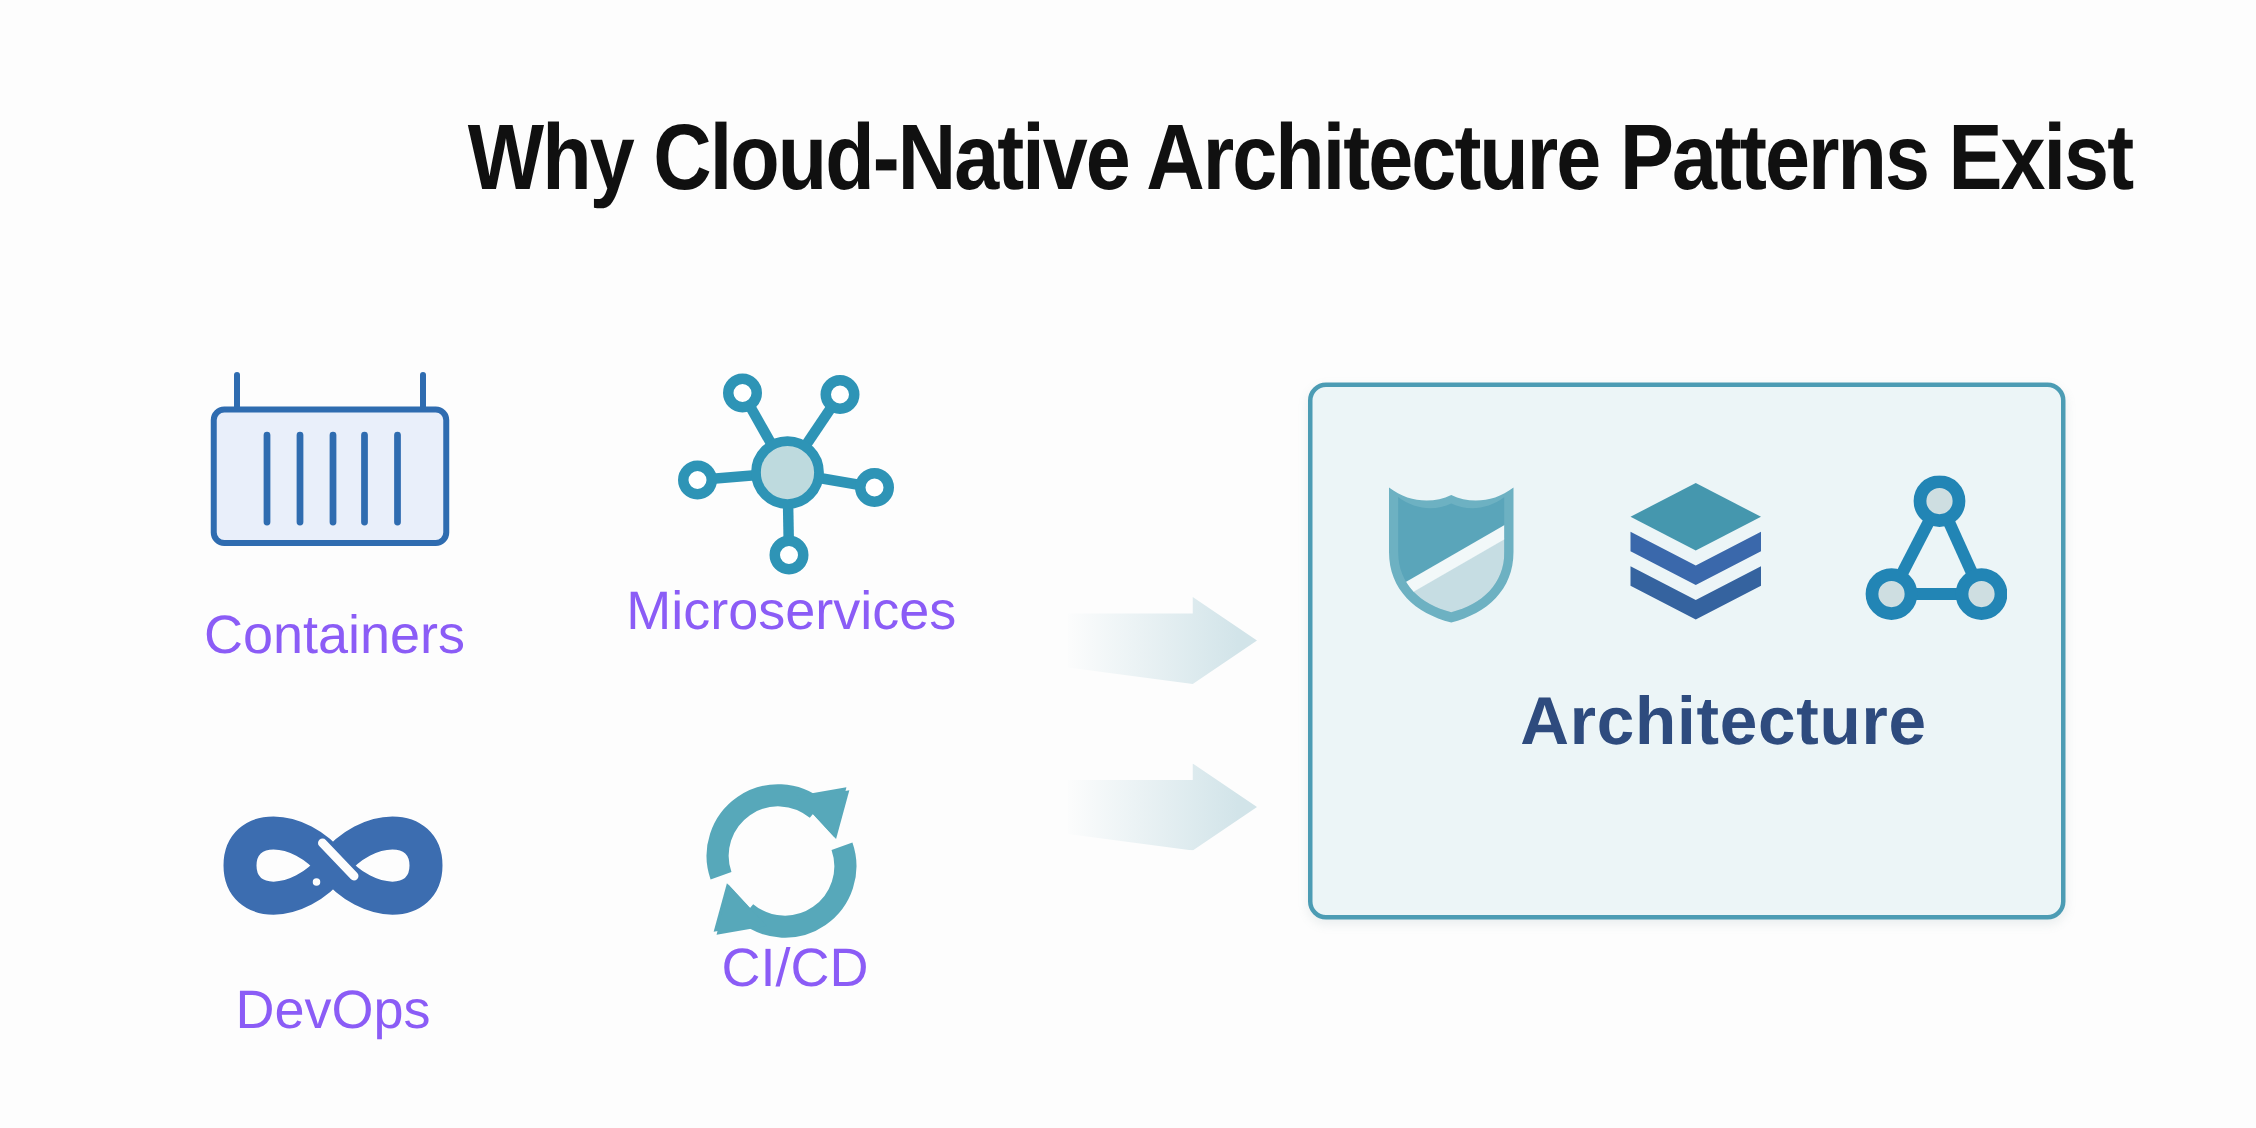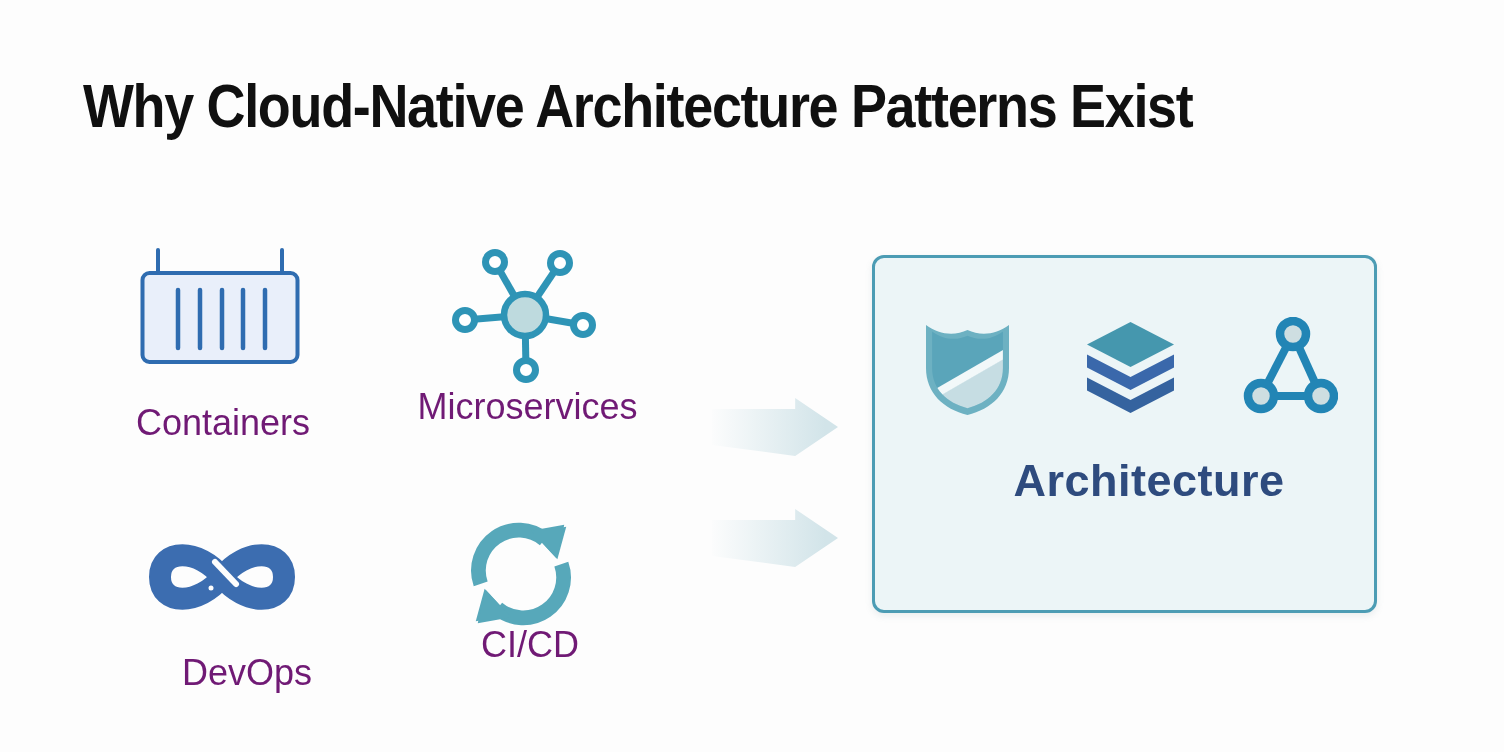--- a/index.html
+++ b/index.html
@@ -4,33 +4,33 @@
 <style>
   html,body { margin:0; padding:0; background:#ffffff; }
   .canvas {
     position:relative; width:1504px; height:752px; overflow:hidden;
     background:#fdfdfd;
     font-family:"Liberation Sans","DejaVu Sans",sans-serif;
   }
   
   .title {
     position:absolute; left:0; top:70px; width:1504px;
-    text-align:left; white-space:nowrap;
+    text-align:right; white-space:nowrap;
   }
   .title span{
     display:inline-block;
     font-size:62px; font-weight:800; letter-spacing:-1.5px;
     color:#101010;
     transform:scaleX(0.87); transform-origin:center;
   }
   
   .feat-icon { position:absolute; }
   .feat-label {
     position:absolute; text-align:center;
-    font-size:36px; font-weight:400; color:#701a75;
+    font-size:36px; font-weight:400; color:#8b5cf6;
   }
   
   .flow-arrow {
     position:absolute; width:126px; height:58px;
     background:linear-gradient(90deg, rgba(227,239,242,0.05) 0%, #d2e4e9 90%);
     clip-path:polygon(0 19%, 66% 19%, 66% 0, 100% 50%, 66% 100%, 0 81%);
   }
   
   .result-box {
     position:absolute; left:872px; top:255px; width:505px; height:358px;
@@ -86,21 +86,21 @@
     </g>
     <circle cx="80" cy="74" r="21" fill="#bedade" stroke="#2e94b6" stroke-width="6.5"></circle>
   </svg>
   <div class="feat-label" style="left:395px; top:386px; width:265px;">Microservices</div>
 
   <svg class="feat-icon" style="left:137px; top:536px;" width="170" height="82" viewBox="0 0 170 82">
     <path d="M 23 41 C 23 12, 62 12, 85 41 C 108 70, 147 70, 147 41 C 147 12, 108 12, 85 41 C 62 70, 23 70, 23 41 Z" fill="none" stroke="#3c6db0" stroke-width="22" stroke-linejoin="round"></path>
     <line x1="78" y1="26" x2="99" y2="48" stroke="#fdfdfd" stroke-width="6" stroke-linecap="round"></line>
     <circle cx="74" cy="52" r="2.5" fill="#fdfdfd"></circle>
   </svg>
-  <div class="feat-label" style="left:132px; top:652px; width:180px;text-align:right;">DevOps</div>
+  <div class="feat-label" style="left:132px; top:652px; width:180px;">DevOps</div>
 
   <svg class="feat-icon" style="left:462px; top:514px;" width="118" height="120" viewBox="0 0 120 120">
     <g>
       <path d="M 19 70 A 41 41 0 0 1 84 25" fill="none" stroke="#57a8ba" stroke-width="15"></path>
       <polygon points="72,18 97,45 106,12" fill="#57a8ba"></polygon>
       <polygon points="70,16 104,10 96,44" fill="#57a8ba"></polygon>
     </g>
     <g transform="rotate(180 60 60)">
       <path d="M 19 70 A 41 41 0 0 1 84 25" fill="none" stroke="#57a8ba" stroke-width="15"></path>
       <polygon points="72,18 97,45 106,12" fill="#57a8ba"></polygon>

